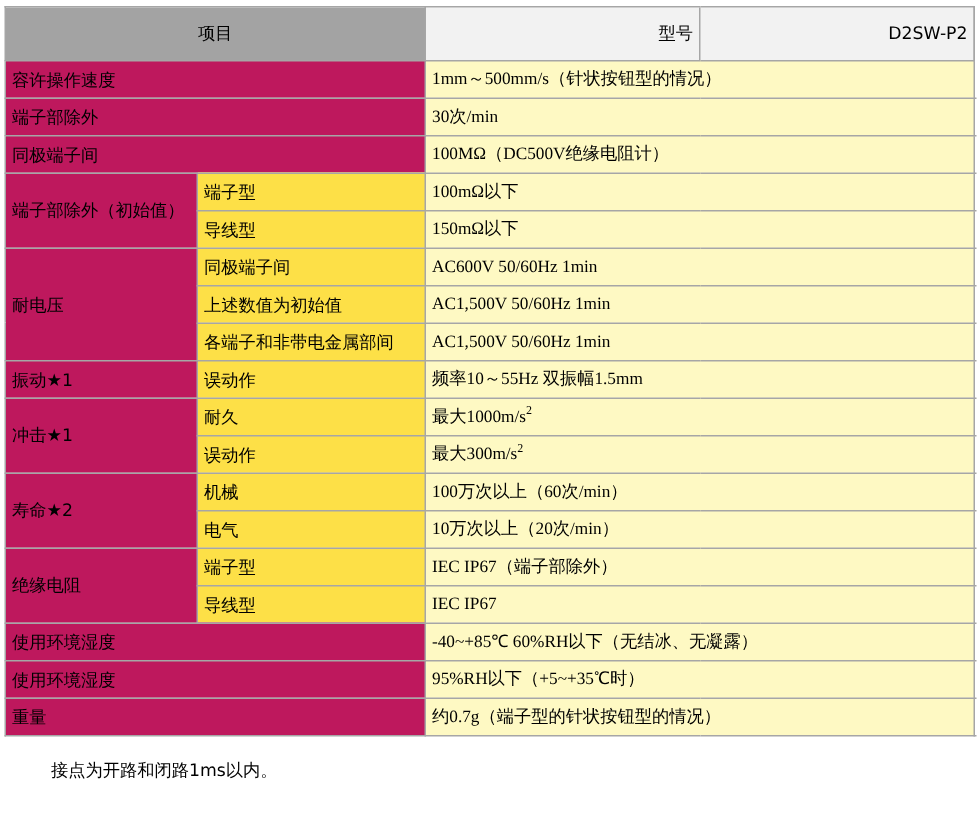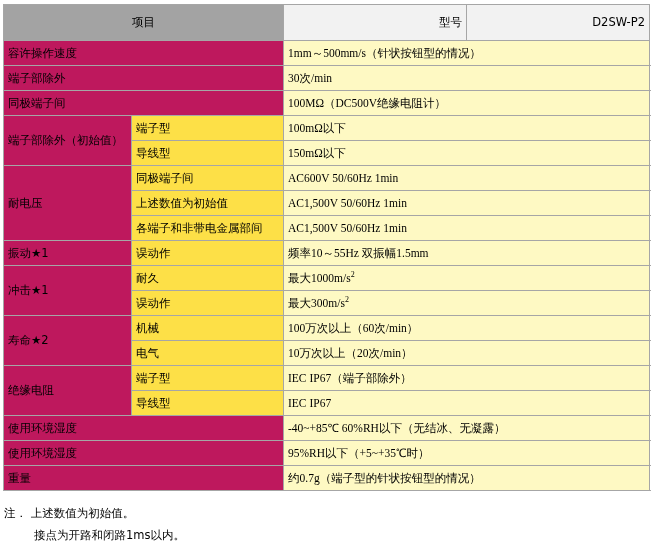--- a/index.html
+++ b/index.html
@@ -188,18 +188,17 @@
         <td class="val" colspan="3">95%RH以下（+5~+35℃时）</td>
       </tr>
       <tr>
         <td class="lbl" colspan="2">重量</td>
         <td class="val" colspan="3">约0.7g（端子型的针状按钮型的情况）</td>
       </tr>
     </tbody>
   </table>
 
   <div class="notes">
-    <div class="n">注． 上述数值为初始值。</div>
     <div class="n indent">接点为开路和闭路1ms以内。</div>
 
   </div>
 
 </div>
 
 </body></html>

